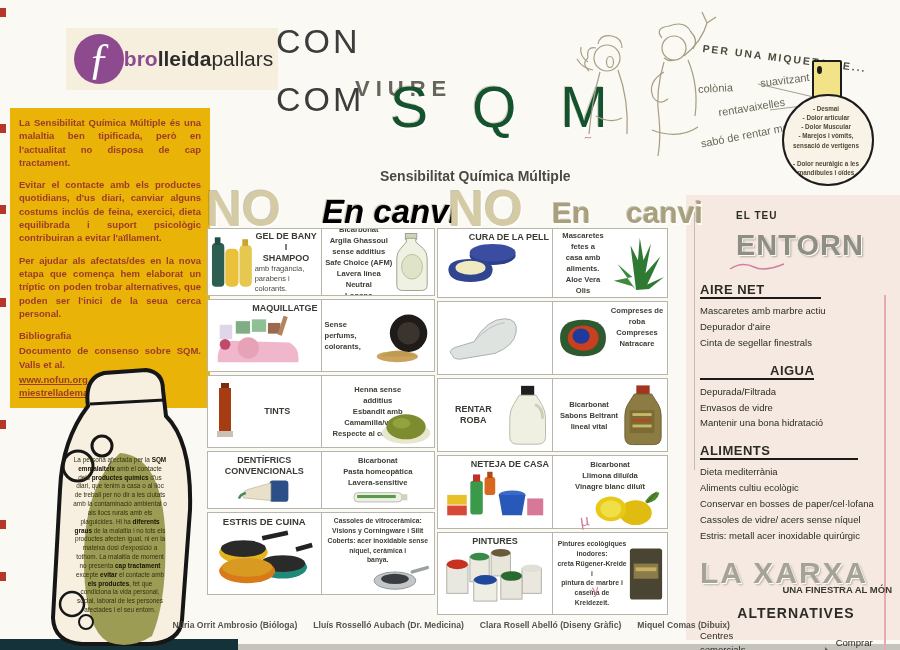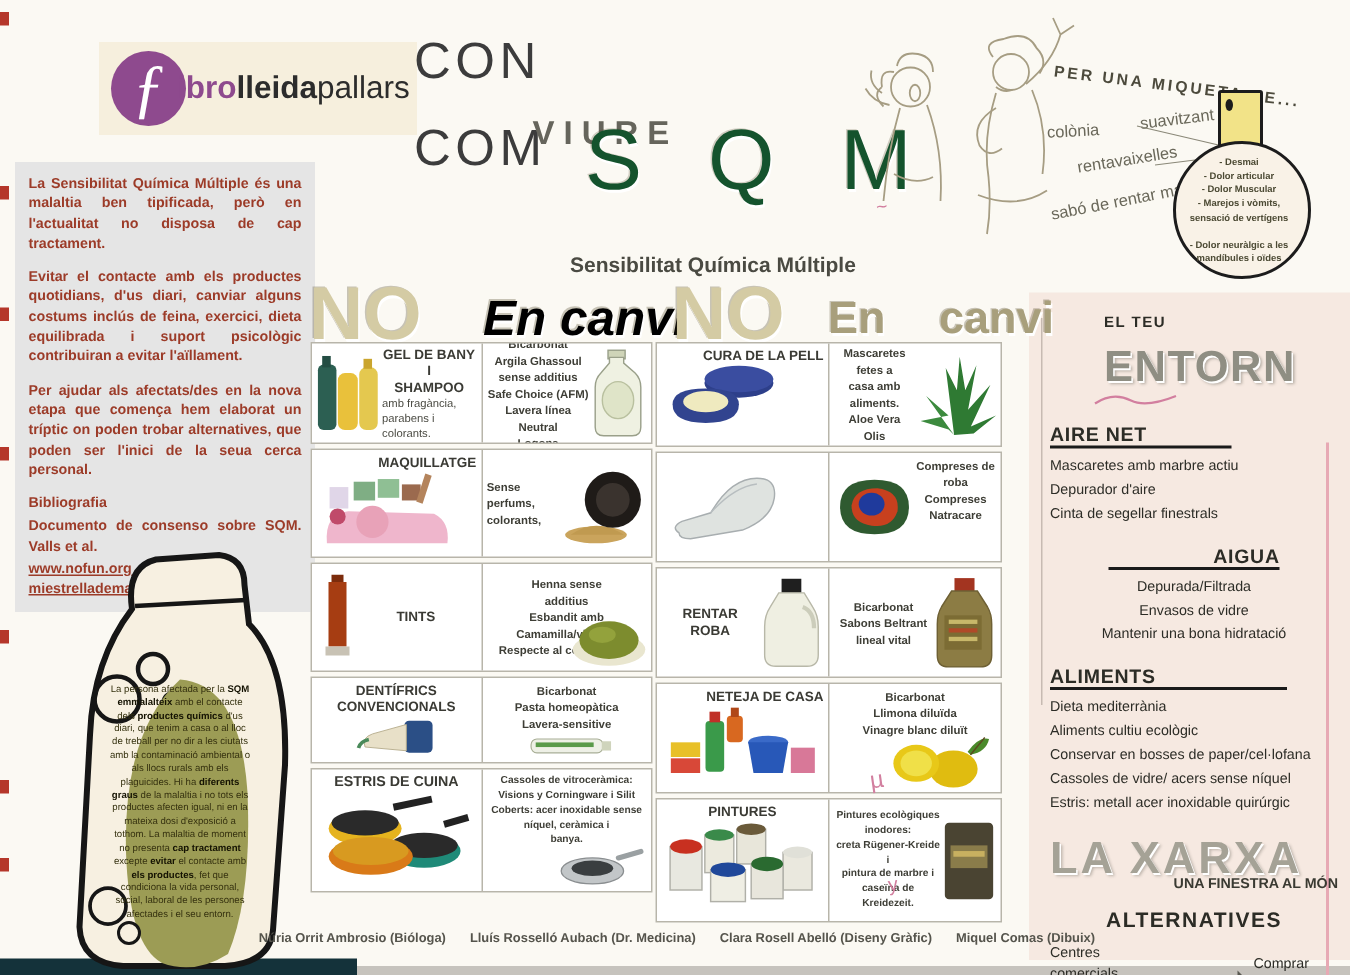--- a/index.html
+++ b/index.html
@@ -29,21 +29,21 @@
 
   
   .t-con{position:absolute;left:276px;top:22px;font-size:34px;letter-spacing:3px;color:#3c3c3c;}
   .t-com{position:absolute;left:276px;top:80px;font-size:34px;letter-spacing:3px;color:#3c3c3c;}
   .t-viure{position:absolute;left:355px;top:76px;font-size:22px;letter-spacing:6px;color:#66655c;font-weight:bold;}
   .t-sqm{position:absolute;left:390px;top:74px;font-size:57px;letter-spacing:44px;color:#14532d;
          text-shadow:1px 2px 0 #fff,-1px -1px 0 rgba(80,70,40,.25);}
   .t-sub{position:absolute;left:380px;top:168px;font-size:14px;color:#4a4a42;font-weight:bold;}
 
   
-  .intro{position:absolute;left:10px;top:108px;width:182px;background:#e5e5e5;padding:8px 9px;
+  .intro{position:absolute;left:10px;top:108px;width:182px;background:#eab308;padding:8px 9px;
          color:#9c3b28;font-size:9.5px;font-weight:bold;line-height:1.4;text-align:justify;}
   .intro p{margin:0 0 9px 0;}
   .intro .bibh{margin-bottom:2px;}
   .intro .link{margin:0;text-decoration:underline;cursor:pointer;}
 
   
   .miq-h{position:absolute;left:702px;top:52px;font-size:10.5px;font-weight:bold;letter-spacing:2px;
          color:#4c4a3c;transform:rotate(7deg);}
   .miq-w{position:absolute;font-size:11px;color:#6a685a;}
 
@@ -80,21 +80,21 @@
 
   
   .entorn{position:absolute;left:700px;top:210px;width:192px;font-size:9.5px;color:#2c2c26;}
   .et-line{margin-left:36px;}
   .et-small{font-size:10px;font-weight:bold;vertical-align:8px;letter-spacing:1px;}
   .et-big{font-size:29px;font-weight:bold;color:#8f8e83;letter-spacing:1px;
           text-shadow:1px 1px 0 #fff,2px 2px 2px rgba(60,60,50,.35);}
   .sec-h{font-weight:bold;font-size:13px;letter-spacing:.5px;border-bottom:2px solid #1a1a1a;
          display:inline-block;margin:10px 0 6px 0;}
   .it{margin:0 0 4px 0;line-height:1.25;}
-  .right-al{text-align:center;}
+  .right-al{text-align:left;}
   .xarxa-big{font-size:30px;font-weight:bold;color:#a5a296;letter-spacing:2px;
              text-shadow:1px 1px 0 #fff,2px 2px 2px rgba(60,60,50,.3);margin-top:14px;}
   .xarxa-tag{font-size:9.5px;font-weight:bold;color:#3a3a32;text-align:right;margin-top:-6px;}
   .alt-h{font-size:14px;font-weight:bold;text-align:center;letter-spacing:1px;margin:10px 0 8px 0;}
   .grp{display:flex;align-items:center;margin-bottom:10px;}
   .gfrom{width:78px;line-height:1.5;}
   .gto{line-height:1.5;}
   .arrow{position:relative;width:56px;height:1px;background:#5a5a52;margin:0 6px;flex-shrink:0;}
   .arrow:after{content:'';position:absolute;right:-1px;top:-3px;border:3.5px solid transparent;border-left-color:#5a5a52;}
 

